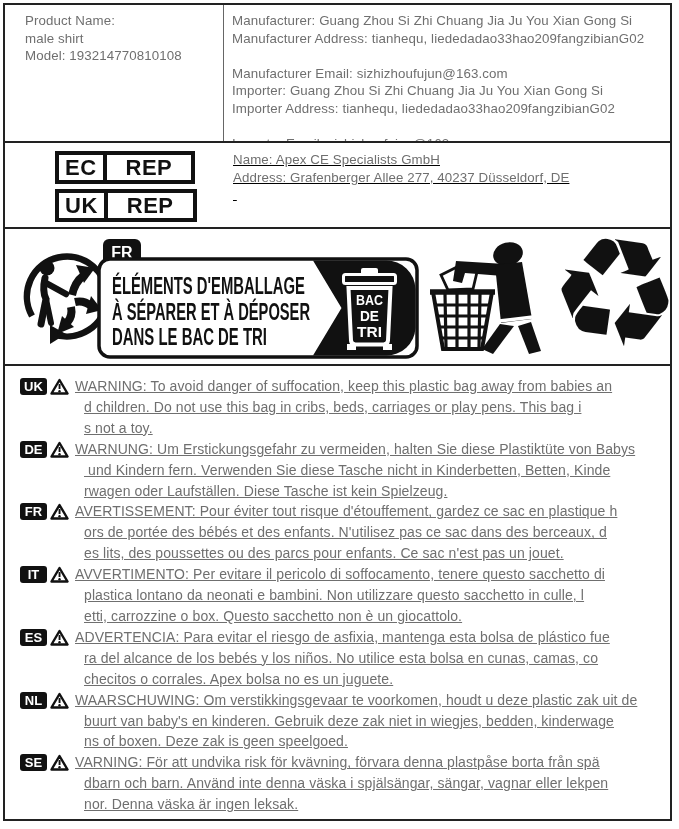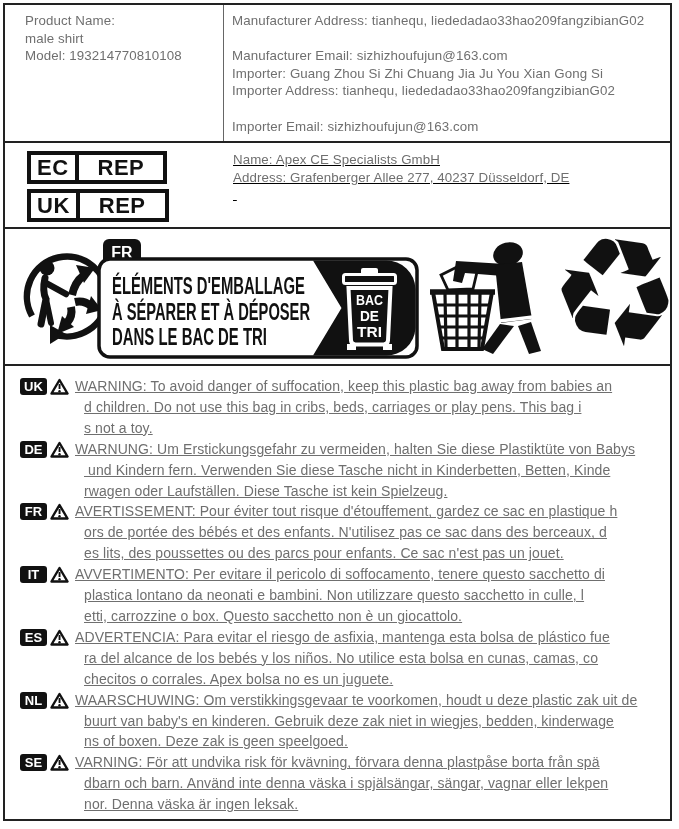--- a/index.html
+++ b/index.html
@@ -14,21 +14,21 @@
   }
   
   .sec-top{height:138px;display:flex;border-bottom:2px solid #222;box-sizing:border-box;overflow:hidden;}
   .col-left{width:219px;border-right:1px solid #666;padding:7px 0 0 20px;box-sizing:border-box;overflow:hidden;}
   .col-right{flex:1;padding:7px 0 0 8px;box-sizing:border-box;overflow:hidden;}
   .tline{font-size:13.3px;line-height:17.6px;color:#6f6f6f;white-space:pre;letter-spacing:0.1px;}
   
   .sec-rep{height:86px;display:flex;border-bottom:2px solid #222;box-sizing:border-box;overflow:hidden;}
   .rep-badges{width:219px;box-sizing:border-box;padding:8px 0 0 22px;display:flex;flex-direction:column;gap:5px;}
   .rep-right{flex:1;padding:8px 0 8px 9px;box-sizing:border-box;text-decoration:underline;}
-  .rep-badge{display:flex;width:max-content;}
+  .rep-badge{display:flex;width:max-content;margin-left:28px;}
   .rep-cell{
     display:flex;align-items:center;justify-content:center;
     border:4px solid #111;background:#fff;color:#111;
     font-weight:700;font-size:22px;height:33px;box-sizing:border-box;
     padding:0 6px;letter-spacing:0.5px;
   }
   .rep-cell + .rep-cell{margin-left:-4px;padding:0 19px;}
   
   .sec-band{height:137px;position:relative;border-bottom:2px solid #222;box-sizing:border-box;overflow:hidden;}
   .band-abs{position:absolute;}
@@ -61,20 +61,21 @@
 
 <div class="page">
 
   <div class="sec-top">
     <div class="col-left">
         <div class="tline">Product Name:</div>
         <div class="tline">male shirt</div>
         <div class="tline">Model: 193214770810108</div>
       </div>
     <div class="col-right">
+        <div class="tline">Manufacturer: Guang Zhou Si Zhi Chuang Jia Ju You Xian Gong Si</div>
         <div class="tline">Manufacturer Address: tianhequ, liededadao33hao209fangzibianG02</div>
         <div class="tline">&nbsp;</div>
         <div class="tline">Manufacturer Email: sizhizhoufujun@163.com</div>
         <div class="tline">Importer: Guang Zhou Si Zhi Chuang Jia Ju You Xian Gong Si</div>
         <div class="tline">Importer Address: tianhequ, liededadao33hao209fangzibianG02</div>
         <div class="tline">&nbsp;</div>
         <div class="tline">Importer Email: sizhizhoufujun@163.com</div>
       </div>
   </div>
 

